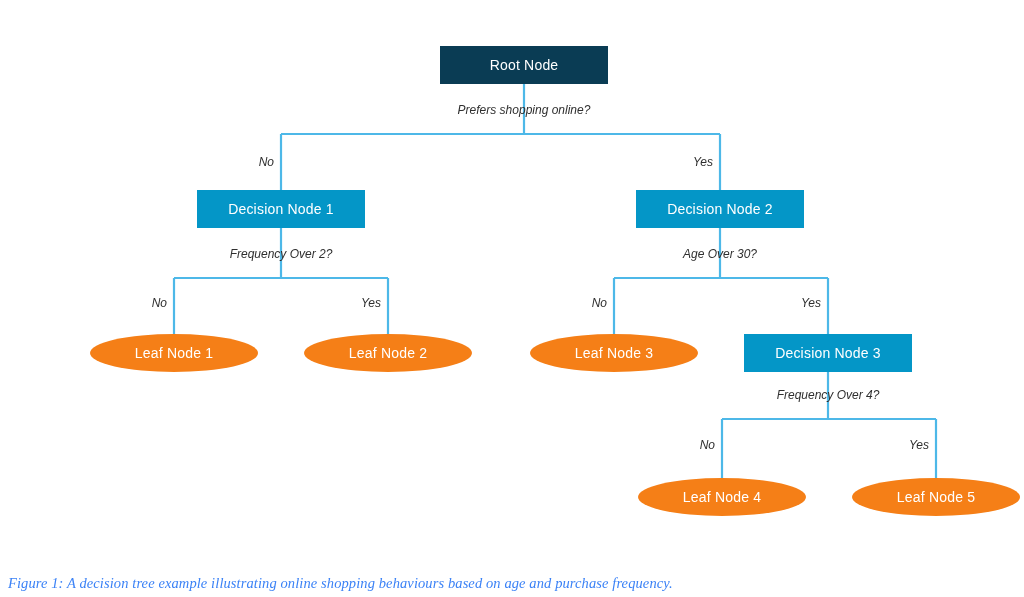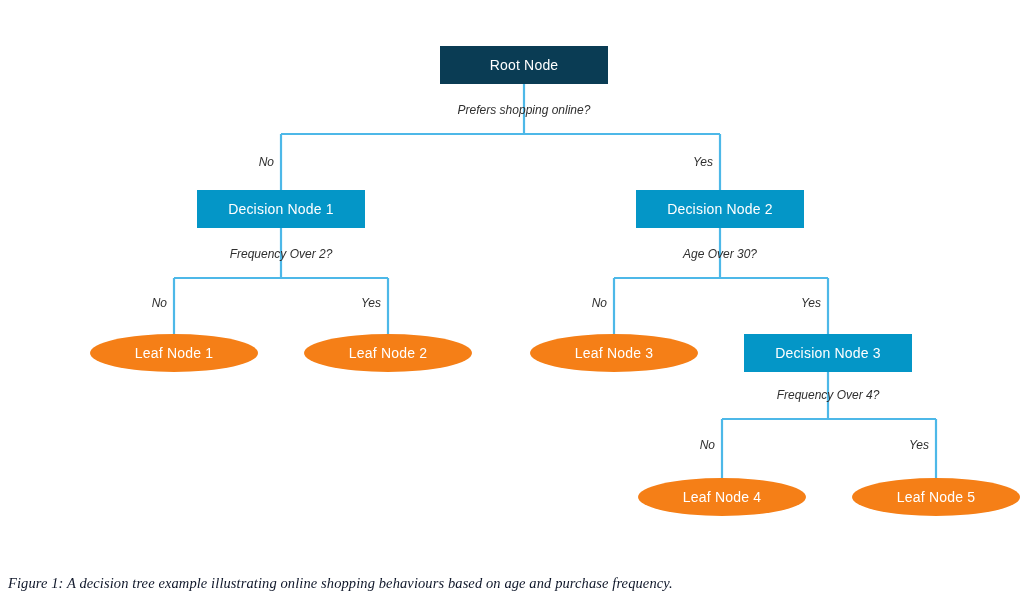--- a/index.html
+++ b/index.html
@@ -55,21 +55,21 @@
     stroke-width: 2.2;
     stroke-linecap: butt;
   }
   #figure-caption {
     position: absolute;
     left: 8px;
     top: 575px;
     font-family: "Liberation Serif", serif;
     font-size: 14.5px;
     font-style: italic;
-    color: #0f172a;
+    color: #3b82f6;
     white-space: nowrap;
     letter-spacing: 0.1px;
   }
 </style>
 </head>
 <body>
 
 <div id="figure-root">
 
   <svg id="tree-svg" viewBox="0 0 1024 545">

